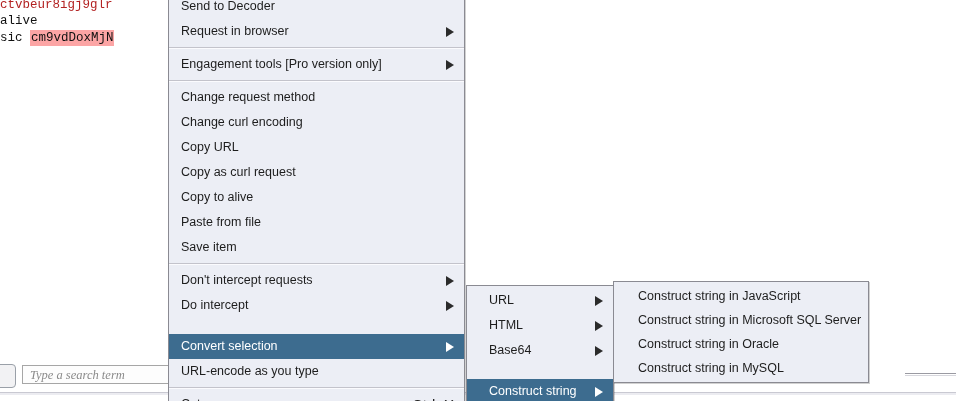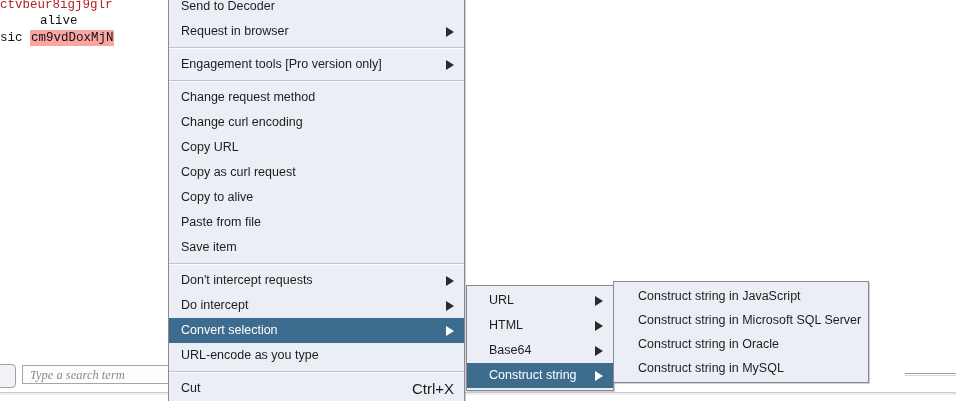--- a/index.html
+++ b/index.html
@@ -65,21 +65,21 @@
     padding:0 10px 0 12px;
     color:#1d1d1d;font-size:12.5px;
     white-space:nowrap;
     display:flex;align-items:center;
   }
   .menu-item .label{flex:0 0 auto;}
   .menu-item .spacer{flex:1 1 auto;}
   .menu-item .accel{
     flex:0 0 auto;color:#1d1d1d;font-size:15px;padding-left:24px;
   }
-  .menu-item.selected{background:#3d6c8f;color:#ffffff;}
+  .menu-item.selected{background:#3d6c8f;color:#ffffff;margin-top:16px;}
   .menu-item.selected .label{color:#ffffff;}
   .arrow{
     flex:0 0 auto;margin-left:10px;
     width:0;height:0;
     border-top:5px solid transparent;
     border-bottom:5px solid transparent;
     border-left:8px solid #2b2b2b;
   }
   .menu-item.selected .arrow{border-left-color:#ffffff;}
   .separator{
@@ -105,21 +105,21 @@
   }
   #construct-submenu .menu-item{height:24px;line-height:24px;padding-left:24px;}
 </style>
 </head>
 <body>
 
 <div id="request-viewer">
 
   <div class="code-line code-red" style="top:-2px;left:0;">ctvbeur8igj9glr</div>
 
-  <div class="code-line code-black" style="top:14px;left:0;padding-left:40px;">alive</div>
+  <div class="code-line code-black" style="top:14px;left:0;">alive</div>
 
   <div class="code-line code-black" style="top:31px;left:0;"><span>sic </span><span class="hl-orange">cm9vdDoxMjN</span></div>
 
   <div id="search-bar-row">
     <div id="search-scope-button"></div>
     <div id="search-input">Type a search term</div>
     <div id="bottom-divider-a"></div>
     <div id="bottom-divider-b"></div>
   </div>
 

